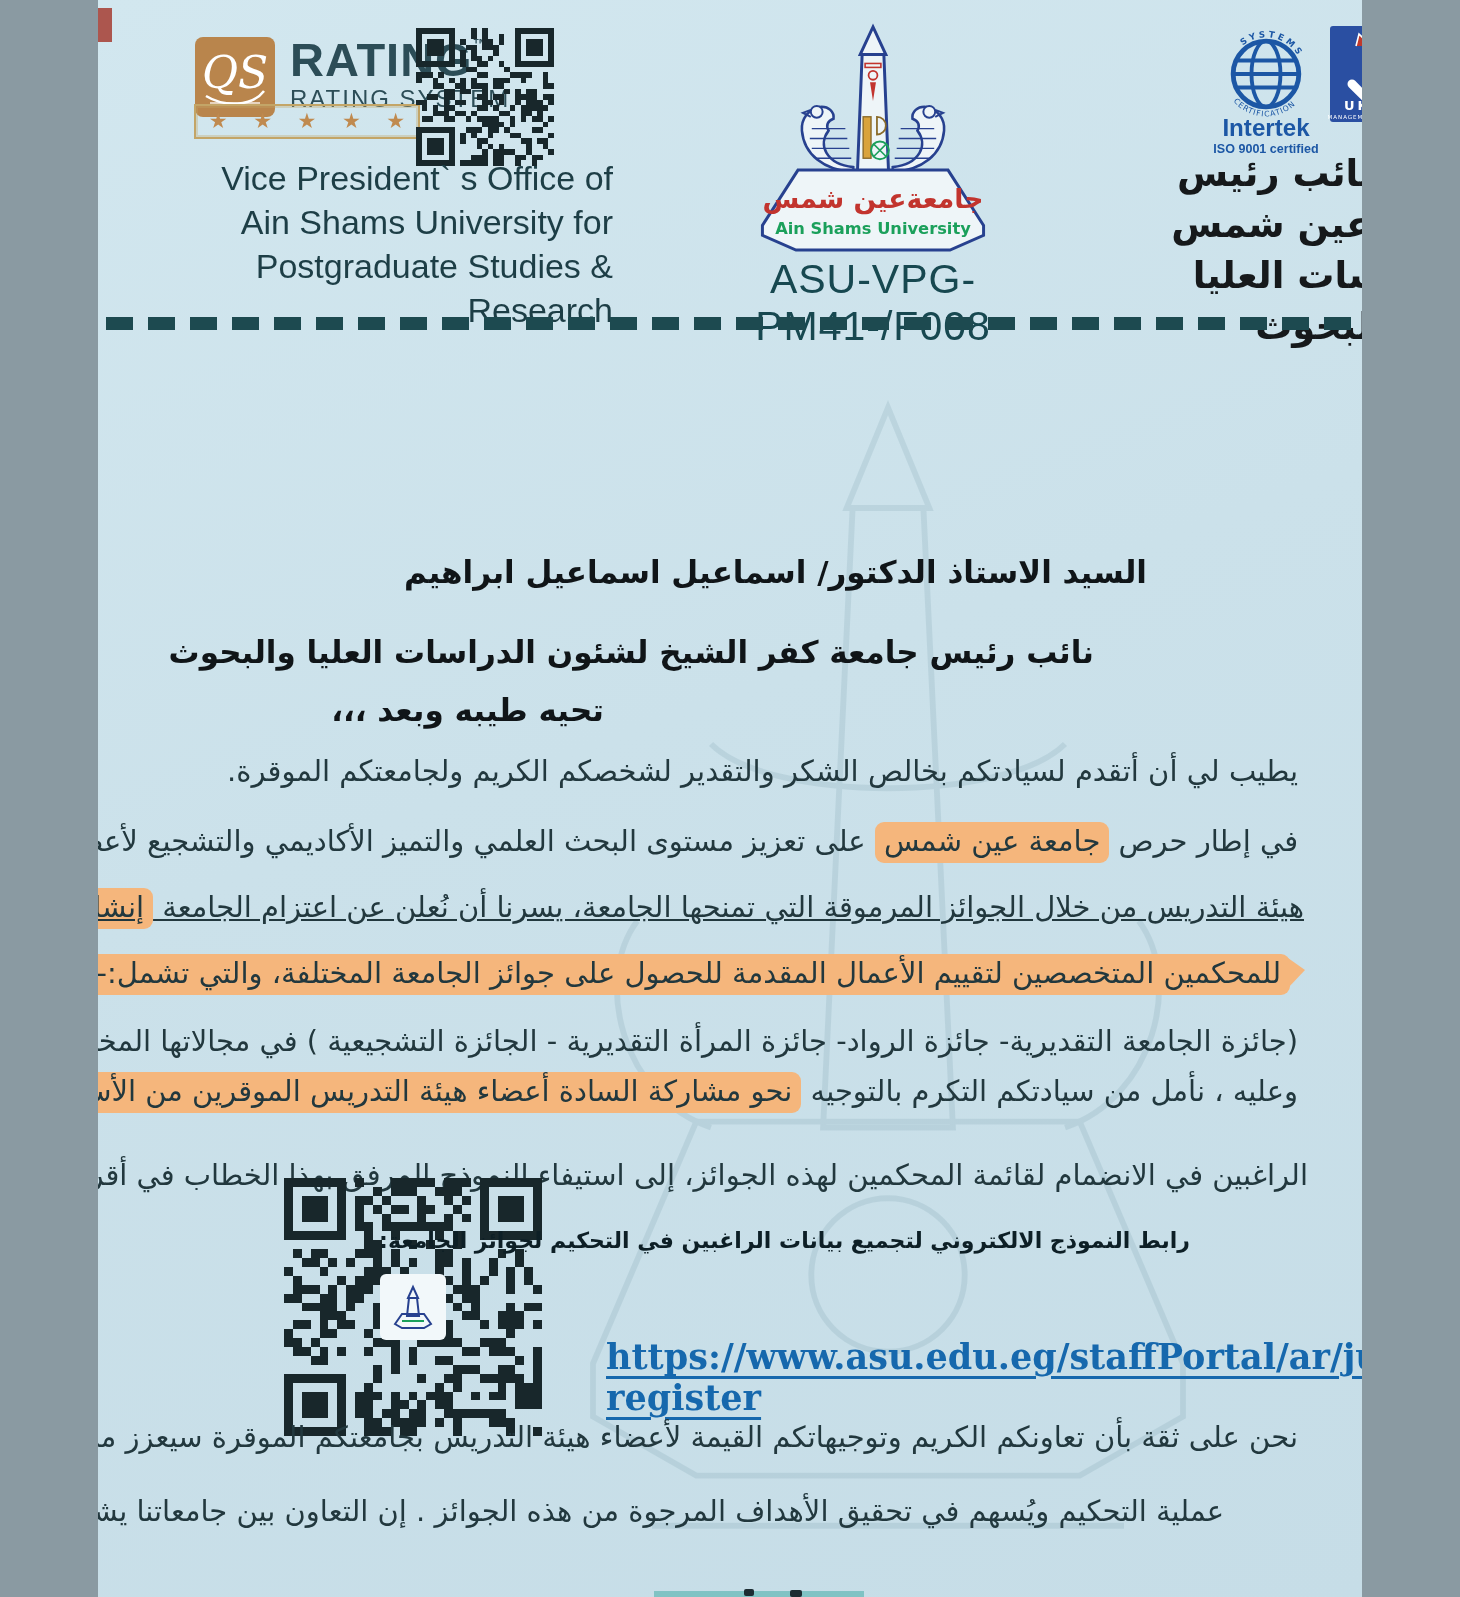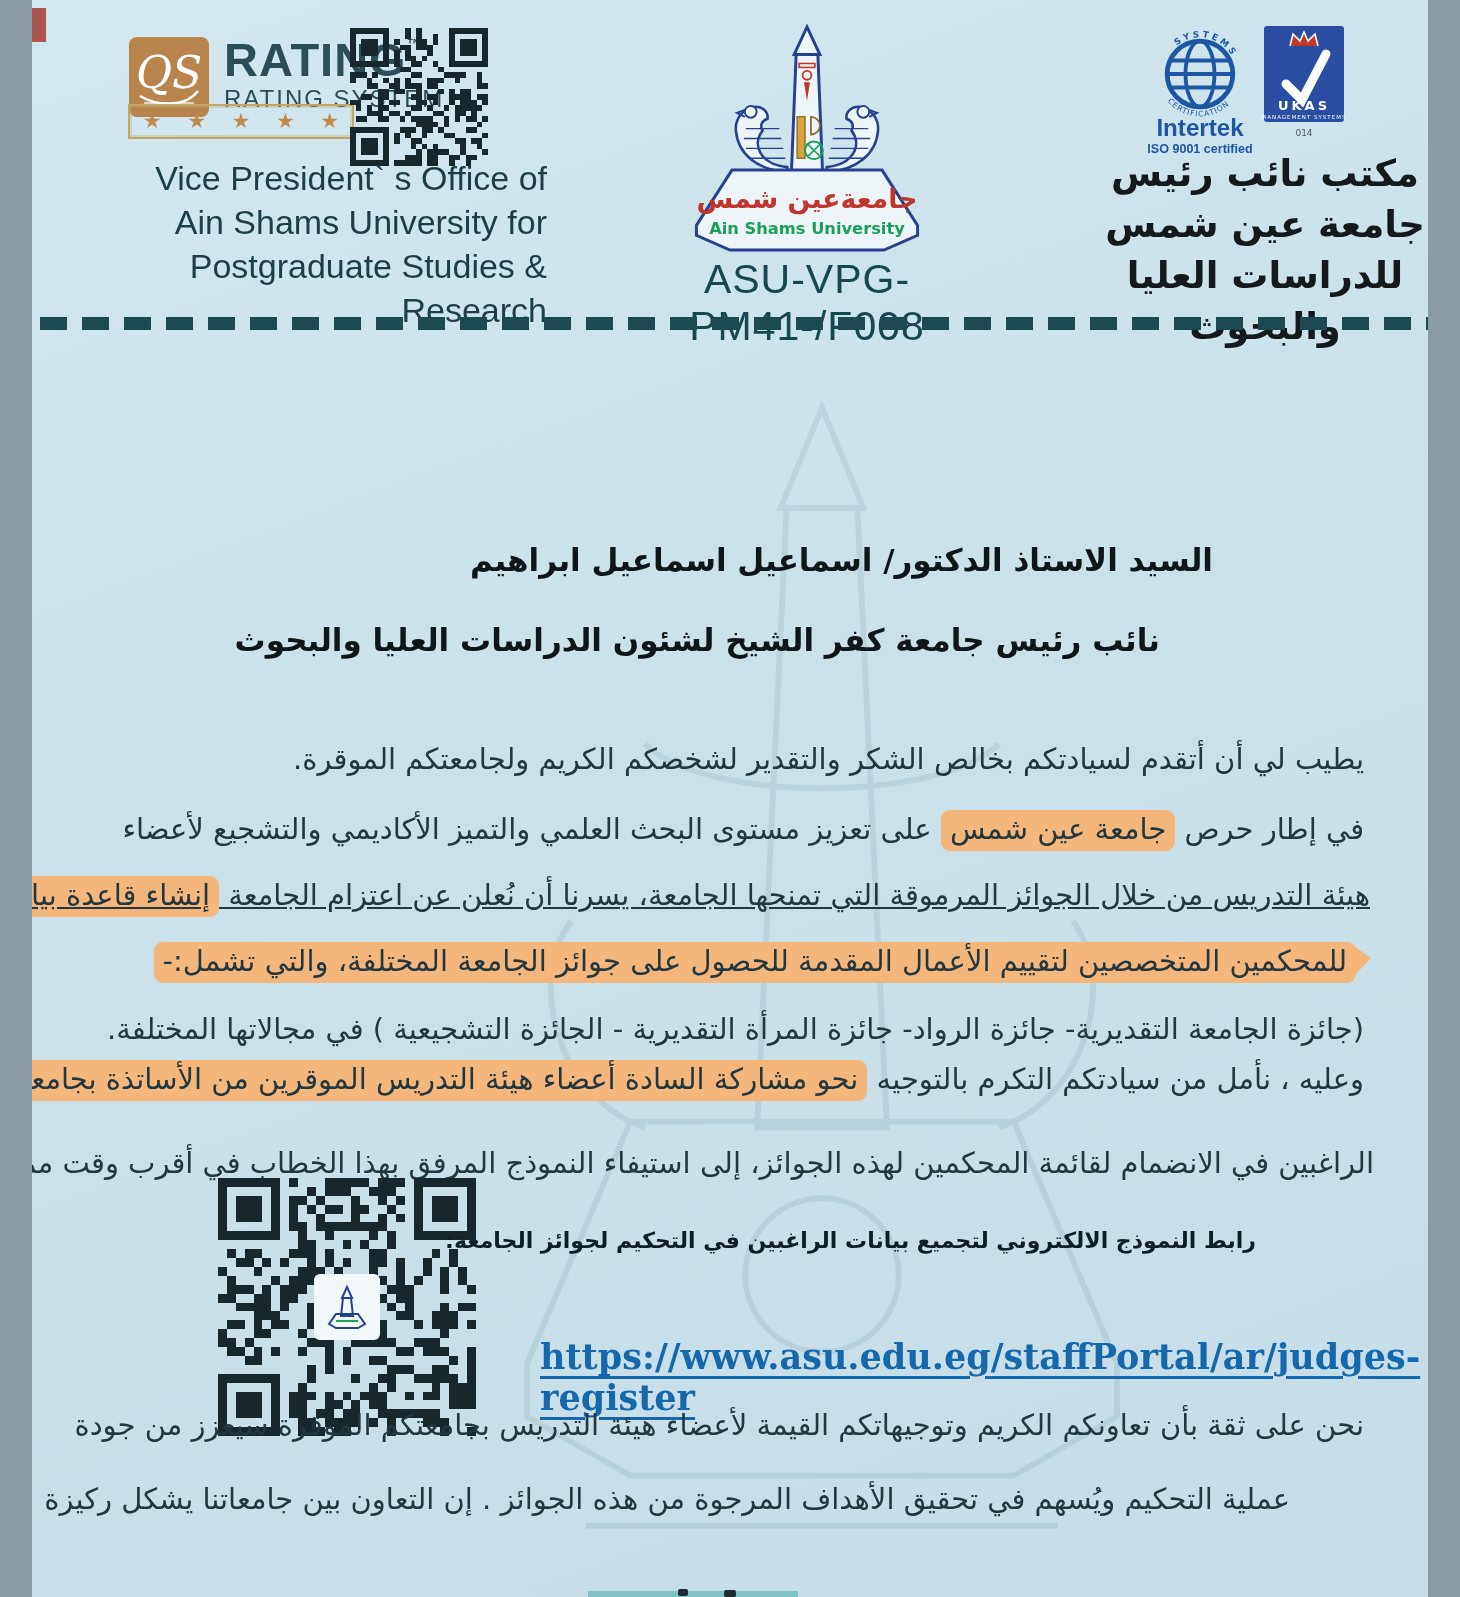--- a/index.html
+++ b/index.html
@@ -1,17 +1,17 @@
 <!DOCTYPE html>
 <html lang="ar"><head>
 <meta charset="utf-8">
 <style>
   html,body{margin:0;padding:0;}
   body{background:#8a9aa2;font-family:"DejaVu Sans",sans-serif;}
-  .page{position:relative;width:1396px;height:1597px;margin:0 auto;overflow:hidden;
+  .page{position:relative;width:1264px;height:1597px;margin:0 auto;overflow:hidden;
         background:linear-gradient(160deg,#d2e7ef 0%,#cbe1ea 45%,#c6dde7 100%);}
   
   .qs-badge{position:absolute;left:96px;top:36px;width:82px;height:82px;}
   .qs-wordmark{position:absolute;left:192px;top:36px;color:#2c4d57;font-family:"Liberation Sans",sans-serif;}
   .qs-stars-line{position:absolute;left:96px;top:104px;width:222px;height:31px;border:2px solid #c3a567;
         box-shadow:inset 0 0 0 2px rgba(195,165,103,.35);display:flex;align-items:center;justify-content:space-around;}
   .qs-stars-line span{color:#c08a4f;font-size:21px;line-height:1;}
   .stars-big{font-size:47px;font-weight:bold;letter-spacing:1px;line-height:1;}
   .stars-tm{font-size:15px;vertical-align:top;}
   .rating-sys{font-size:24px;letter-spacing:2px;margin-top:2px;}
@@ -25,21 +25,21 @@
   .intertek{position:absolute;left:0;top:0;width:115px;height:140px;}
   .ukas{position:absolute;left:118px;top:4px;width:88px;height:120px;}
   .office-ar{position:absolute;left:1058px;top:148px;width:350px;text-align:center;direction:rtl;
         color:#16191b;font-weight:bold;font-size:37px;line-height:51px;}
   .dashes{position:absolute;left:8px;top:317px;width:1444px;height:13px;
         background:repeating-linear-gradient(90deg,#1d4a50 0 27px,transparent 27px 42px);}
   .corner-mark{position:absolute;left:0;top:8px;width:14px;height:34px;background:#a33226;opacity:.8;}
   
   .watermark{position:absolute;left:430px;top:390px;width:720px;height:1180px;opacity:.10;pointer-events:none;}
   
-  .ln{position:absolute;direction:rtl;white-space:nowrap;color:#22383e;font-size:29px;}
+  .ln{position:absolute;direction:rtl;white-space:nowrap;color:#22383e;font-size:29px;margin-top:12px;}
   .ln.b{font-weight:bold;color:#101518;font-size:31px;}
   .hl{background:#f5b67c;border-radius:9px;padding:2px 9px 5px;box-decoration-break:clone;}
   .hl-tip{position:relative;}
   .hl-tip::after{content:"";position:absolute;right:-15px;top:4px;width:0;height:0;
         border-top:12px solid transparent;border-bottom:18px solid transparent;border-left:0;
         border-right:0;border-left:17px solid #f5b67c;}
   .qr-big{position:absolute;left:186px;top:1178px;width:258px;height:258px;}
   .qr-logo-hole{position:absolute;left:50%;top:50%;width:66px;height:66px;transform:translate(-50%,-50%);
         background:#f2f8fa;border-radius:6px;display:flex;align-items:center;justify-content:center;}
   .link-label{position:absolute;direction:rtl;white-space:nowrap;font-weight:bold;color:#0d1f26;font-size:22px;}
@@ -352,20 +352,21 @@
       <polygon points="108,40 132,40 142,250 98,250"></polygon>
       <path d="M60,250 C30,240 20,200 35,180 M180,250 C210,240 220,200 205,180"></path>
       <polygon points="20,330 55,248 185,248 220,330 220,348 185,368 55,368 20,348"></polygon>
       <circle cx="120" cy="300" r="26"></circle>
       <path d="M40,385 H200 M60,120 C80,140 160,140 180,120"></path>
     </g>
   </svg>
 
   <div class="ln b" style="top:542px;right:215px;">السيد الاستاذ الدكتور/ اسماعيل اسماعيل ابراهيم</div>
   <div class="ln b" style="top:622px;right:268px;">نائب رئيس جامعة كفر الشيخ  لشئون الدراسات العليا والبحوث</div>
+  <div class="ln b" style="top:680px;right:758px;">تحيه طيبه وبعد ،،،</div>
 
   <div class="ln" style="top:742px;right:64px;">يطيب لي أن أتقدم لسيادتكم بخالص الشكر والتقدير لشخصكم الكريم ولجامعتكم الموقرة.</div>
 
   <div class="ln" style="top:812px;right:64px;"><span>في إطار حرص </span><span class="hl">جامعة عين شمس</span><span> على تعزيز مستوى البحث العلمي والتميز الأكاديمي والتشجيع لأعضاء</span></div>
 
   <div class="ln" style="top:878px;right:58px;text-decoration:underline;"><span>هيئة التدريس من خلال الجوائز المرموقة التي تمنحها الجامعة، يسرنا أن نُعلن عن اعتزام الجامعة </span><span class="hl">إنشاء قاعدة بيانات</span></div>
 
   <div class="ln" style="top:944px;right:72px;"><span class="hl hl-tip">للمحكمين المتخصصين لتقييم الأعمال المقدمة للحصول على جوائز الجامعة المختلفة، والتي تشمل:-</span></div>
 
   <div class="ln" style="top:1012px;right:64px;">(جائزة الجامعة التقديرية- جائزة الرواد- جائزة المرأة التقديرية - الجائزة التشجيعية ) في مجالاتها المختلفة.</div>

